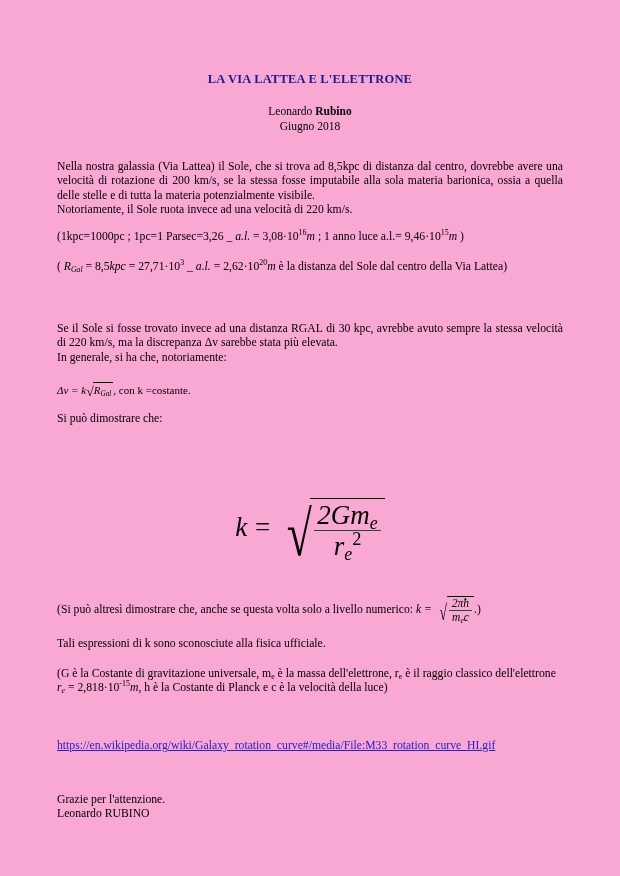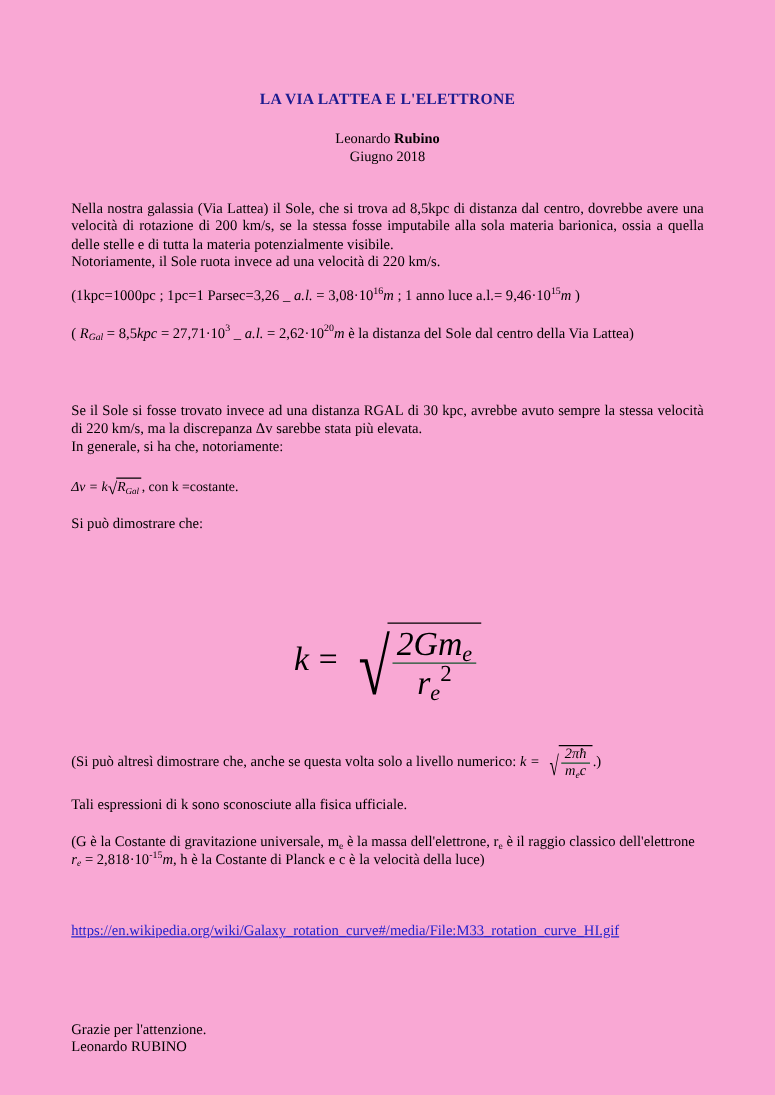--- a/index.html
+++ b/index.html
@@ -176,18 +176,18 @@
   </div>
 
   <div class="blk" style="top:667px;">
     <p class="body nojust"><span>(G è la Costante di gravitazione universale, m</span><sub class="sb" style="font-style:normal;">e</sub><span> è la massa dell'elettrone, r</span><sub class="sb" style="font-style:normal;">e</sub><span> è il raggio classico dell'elettrone </span><span class="math"><span class="it">r</span><sub class="sb">e</sub><span> = 2,818</span><span>·</span><span>10</span><sup class="exp">-15</sup><span class="it">m</span></span><span>, h è la Costante di Planck e c è la velocità della luce)</span></p>
   </div>
 
   <div class="blk" style="top:735px;">
     <a class="wiki" href="#">https://en.wikipedia.org/wiki/Galaxy_rotation_curve#/media/File:M33_rotation_curve_HI.gif</a>
   </div>
 
-  <div class="blk" style="top:793px;margin-top:24px;">
+  <div class="blk" style="top:793px;">
     <p class="body nojust">Grazie per l'attenzione.</p>
     <p class="body nojust">Leonardo RUBINO</p>
   </div>
 
 </div>
 
 </body></html>

